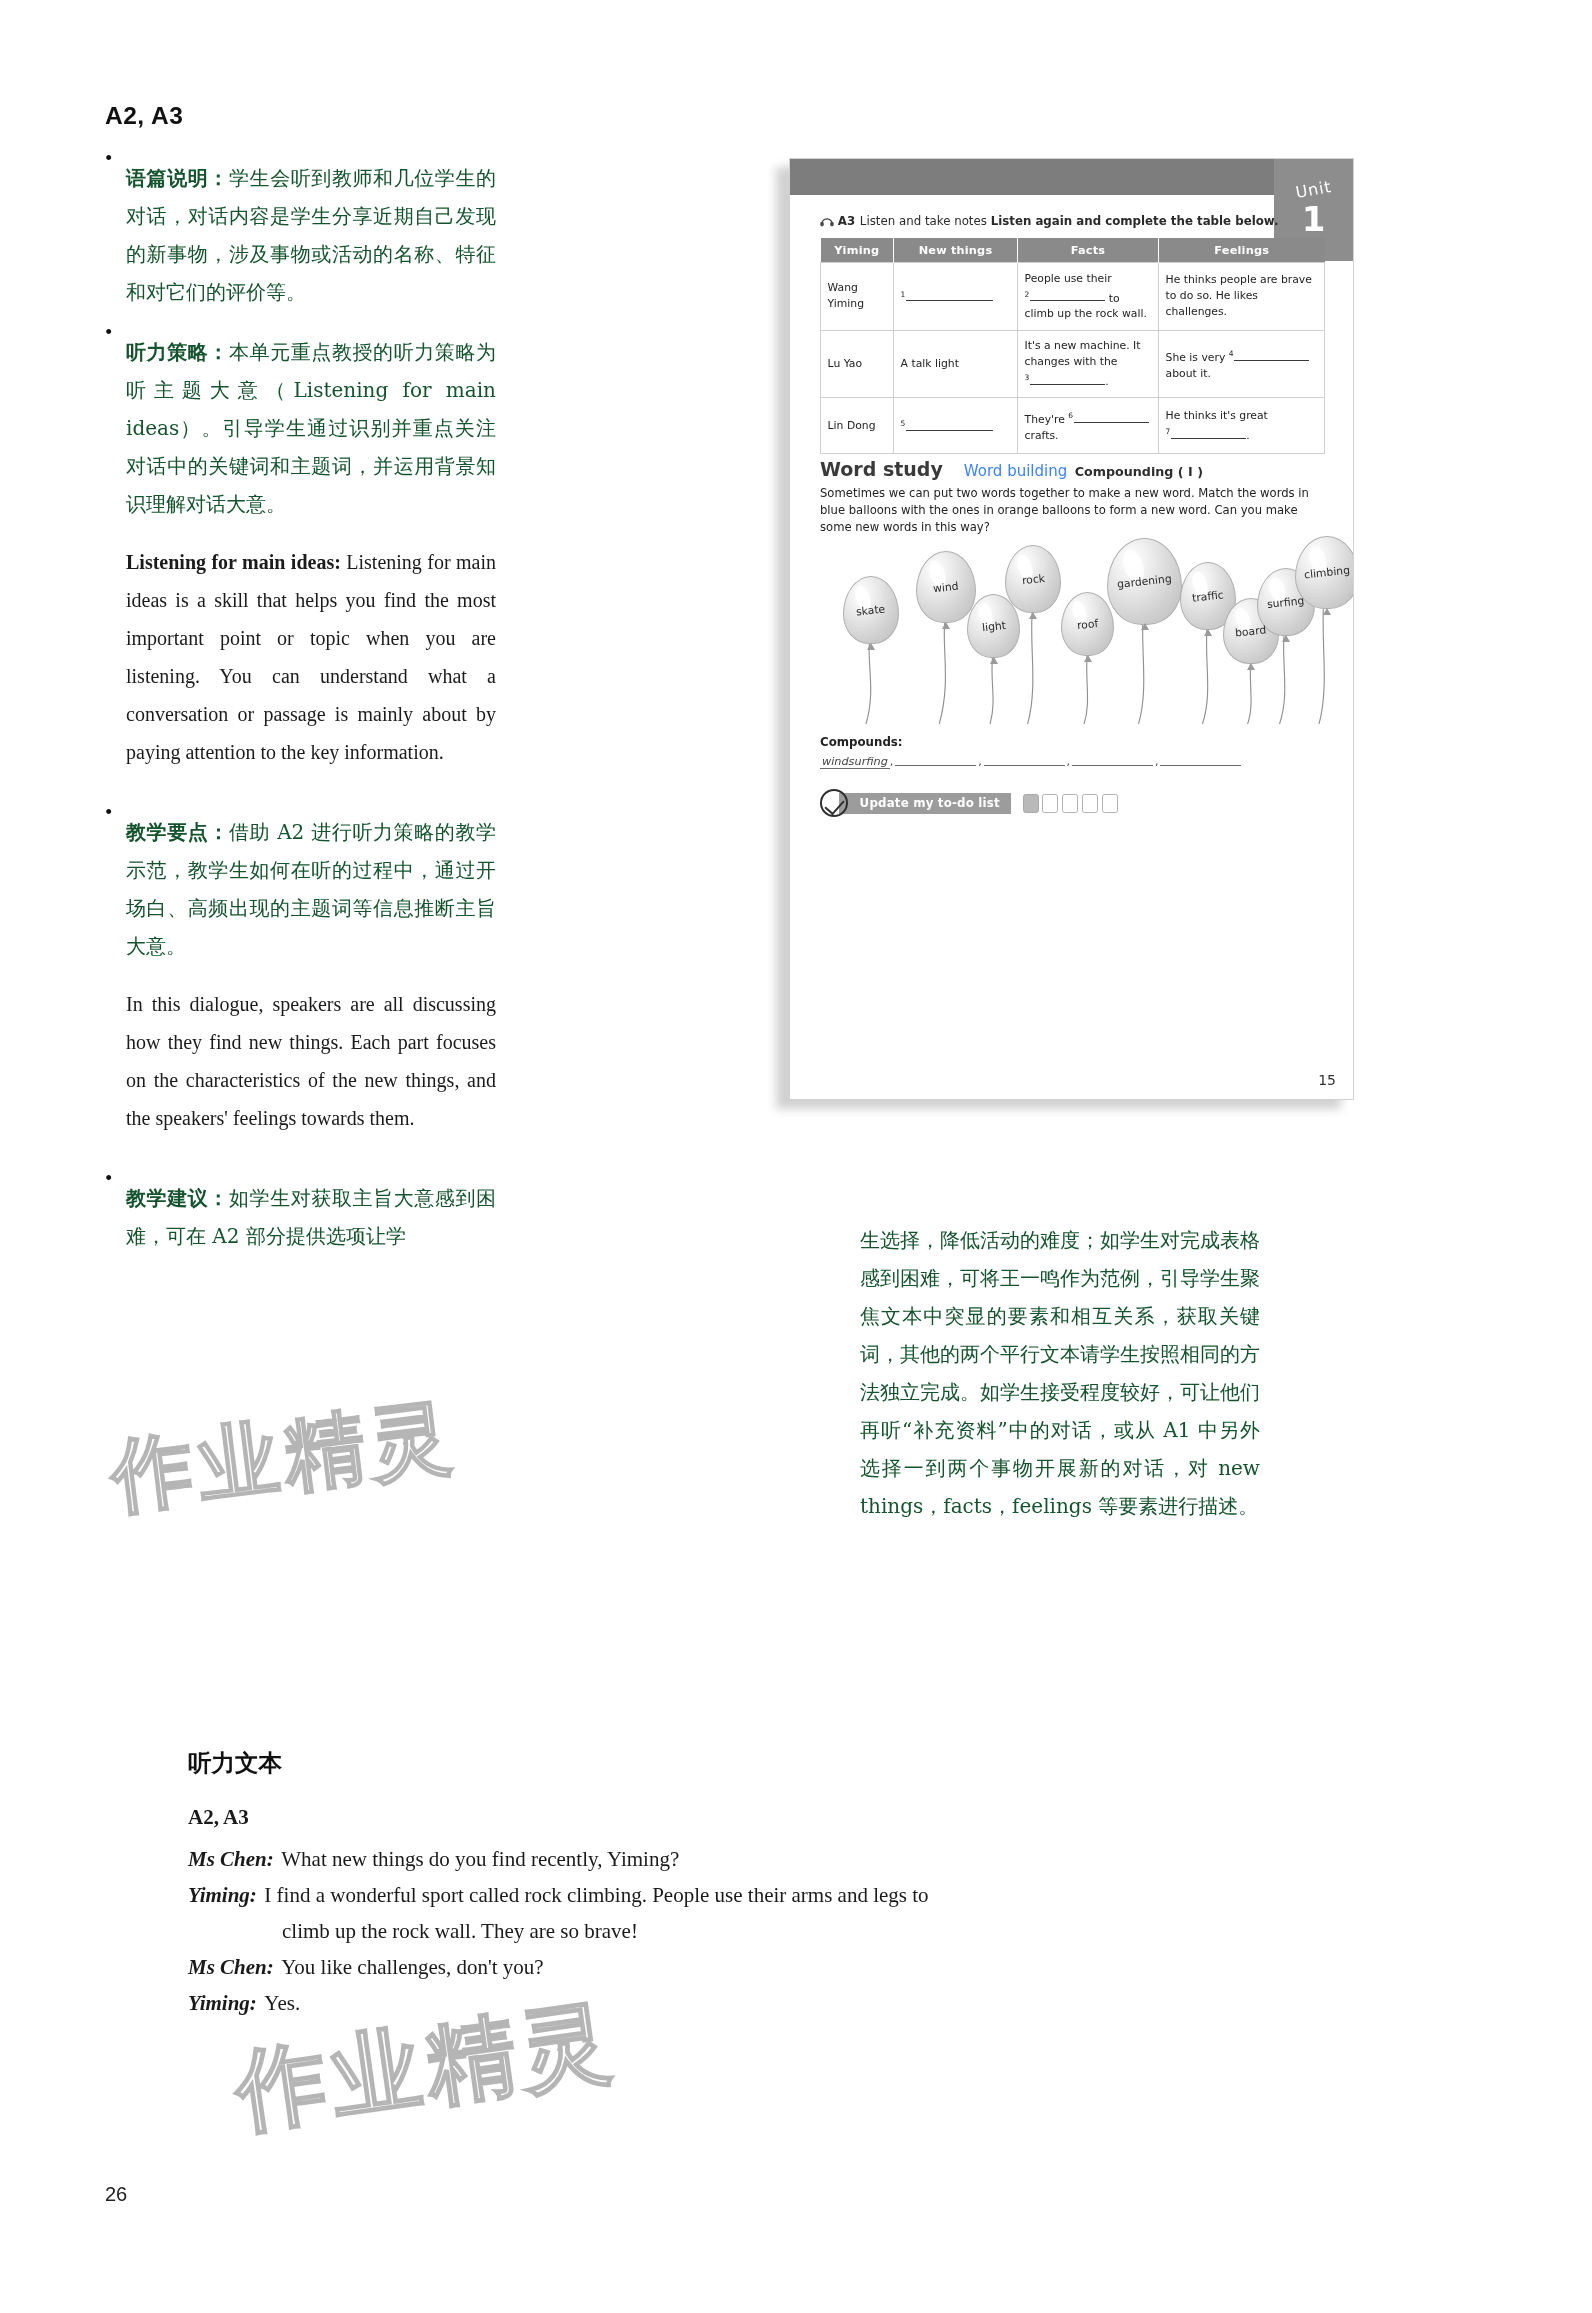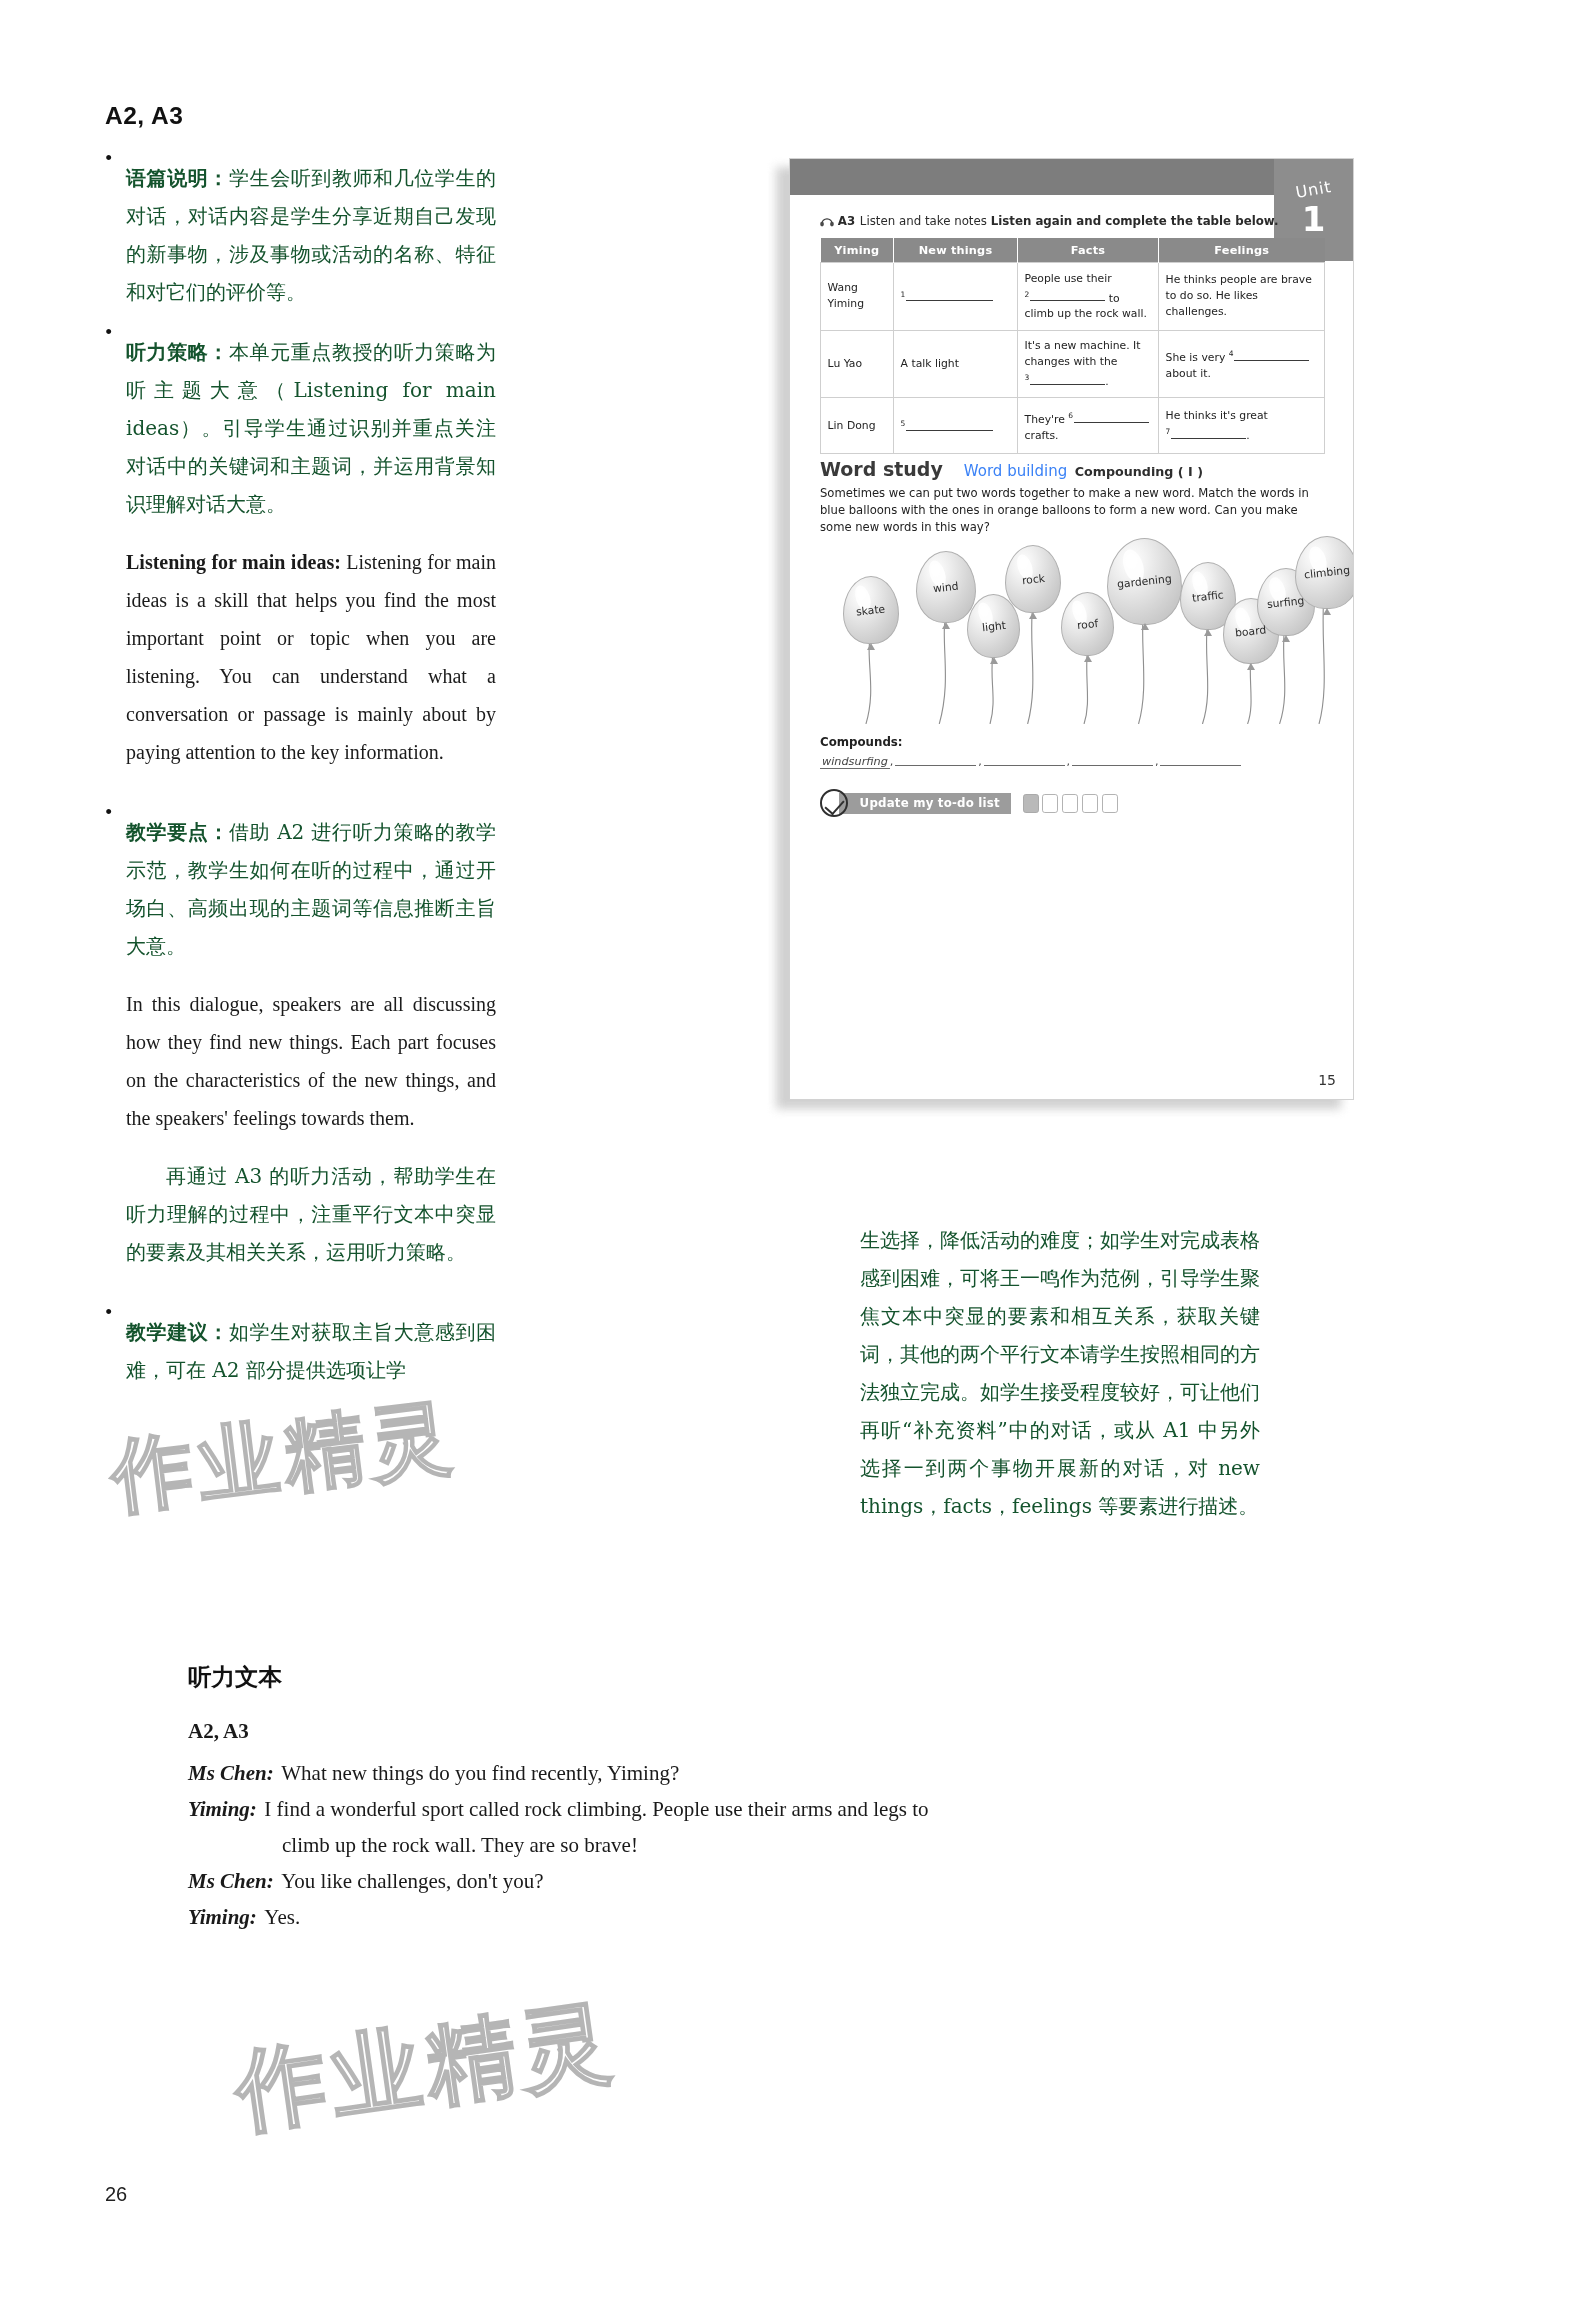--- a/index.html
+++ b/index.html
@@ -235,21 +235,21 @@
     font-size:14px; color:#333;
   }
 
   
   #right-col {
     position:absolute; left:860px; top:1201px; width:400px;
   }
 
   
   #transcript {
-    position:absolute; left:188px; top:1661px; width:1243px;
+    position:absolute; left:188px; top:1747px; width:1243px;
   }
   #tr-title {
     font-family:"DejaVu Sans", sans-serif;
     font-size:23.5px; font-weight:bold; color:#111;
     margin-bottom:26px;
   }
   #tr-sub {
     font-family:"Liberation Serif", serif;
     font-weight:bold; font-size:21px; margin-bottom:11.3px;
   }
@@ -307,21 +307,20 @@
         <p class="cn-para blk"><span class="lead">听力策略：</span><span>本单元重点教授的听力策略为听主题大意（Listening for main ideas）。引导学生通过识别并重点关注对话中的关键词和主题词，并运用背景知识理解对话大意。</span></p>
         <p class="en-para"><span class="lead">Listening for main ideas:</span><span> Listening for main ideas is a skill that helps you find the most important point or topic when you are listening. You can understand what a conversation or passage is mainly about by paying attention to the key information.</span></p>
       </div>
     </div>
 
     <div class="bullet-row">
       <div class="bullet-dot">•</div>
       <div class="bullet-body">
         <p class="cn-para blk"><span class="lead">教学要点：</span><span>借助 A2 进行听力策略的教学示范，教学生如何在听的过程中，通过开场白、高频出现的主题词等信息推断主旨大意。</span></p>
         <p class="en-para">In this dialogue, speakers are all discussing how they find new things. Each part focuses on the characteristics of the new things, and the speakers' feelings towards them.</p>
-        <p class="cn-para indent">再通过 A3 的听力活动，帮助学生在听力理解的过程中，注重平行文本中突显的要素及其相关关系，运用听力策略。</p>
       </div>
     </div>
 
     <div class="bullet-row">
       <div class="bullet-dot">•</div>
       <div class="bullet-body">
         <p class="cn-para blk"><span class="lead">教学建议：</span><span>如学生对获取主旨大意感到困难，可在 A2 部分提供选项让学</span></p>
       </div>
     </div>
   </div>

